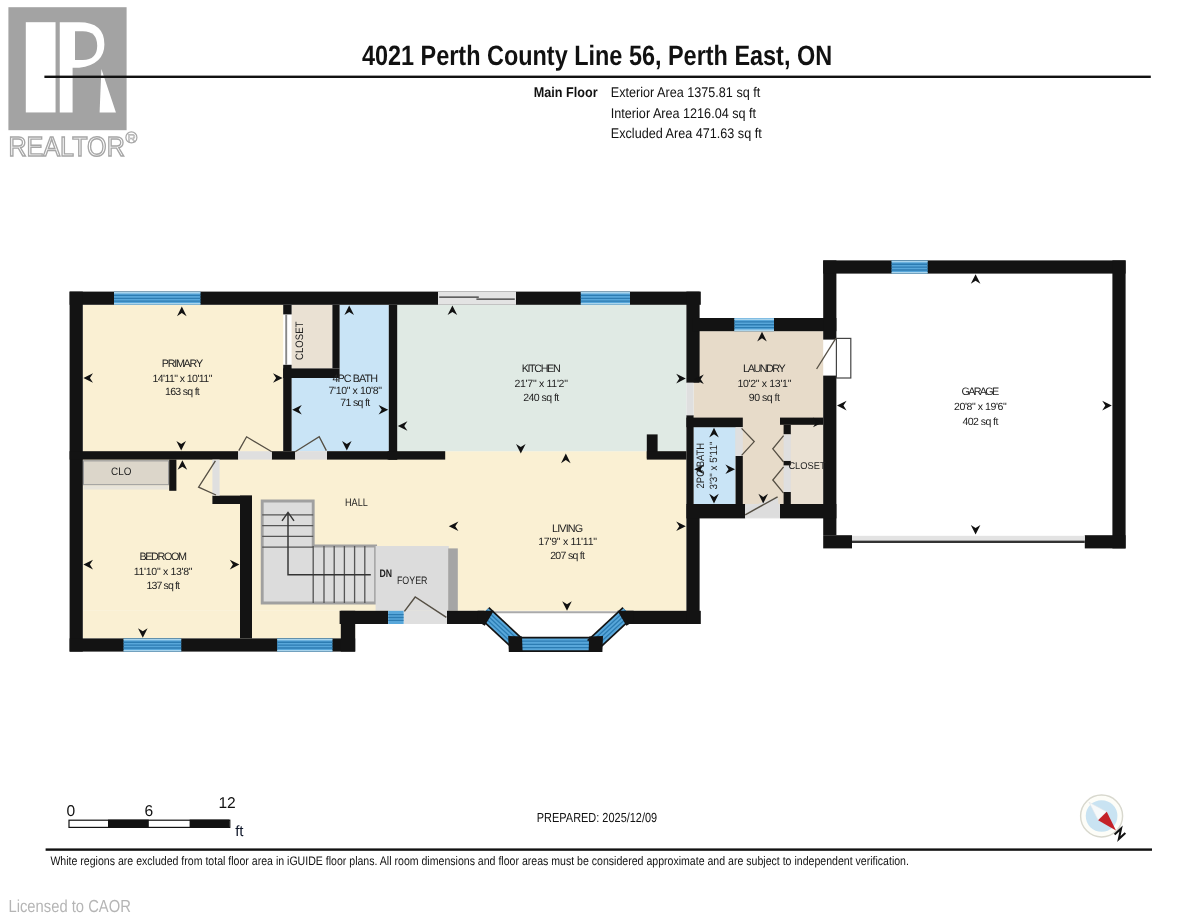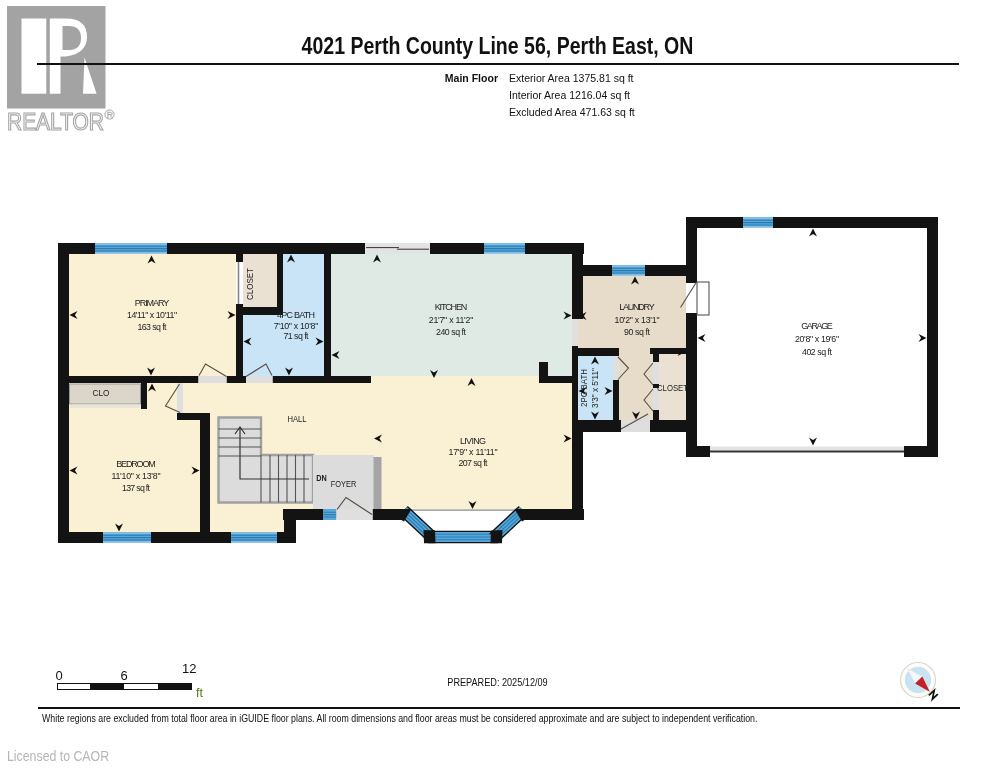--- a/index.html
+++ b/index.html
@@ -369,21 +369,21 @@
 <text x="672.5" y="390.5" fill="#222" text-anchor="middle" font-size="8.2" textLength="31" lengthAdjust="spacingAndGlyphs">CLOSET</text>
 </svg>
 
 <div class="abs" style="left:53px;top:669px;width:12px;text-align:center;font-size:13px;line-height:1;color:#111;">0</div>
 <div class="abs" style="left:118px;top:669px;width:12px;text-align:center;font-size:13px;line-height:1;color:#111;">6</div>
 <div class="abs" style="left:182px;top:662px;width:16px;font-size:13px;line-height:1;color:#111;">12</div>
 
 <div class="abs" style="left:56.5px;top:683px;width:135px;height:7px;border:1.2px solid #111;box-sizing:border-box;background:#fff;"></div>
 <div class="abs" style="left:90.2px;top:683px;width:33.8px;height:7px;background:#111;"></div>
 <div class="abs" style="left:157.8px;top:683px;width:33.7px;height:7px;background:#111;"></div>
-<div class="abs" style="left:196px;top:686px;font-size:12.5px;color:#4d7c0f;">ft</div>
+<div class="abs" style="left:196px;top:686px;font-size:12.5px;color:#0f172a;">ft</div>
 
 <div class="abs" style="left:0;top:677px;width:995px;text-align:center;font-size:11px;line-height:1;color:#111;transform:scaleX(0.83);">PREPARED: 2025/12/09</div>
 
 <svg class="abs" style="left:890px;top:650px;" width="60" height="62" viewBox="0 0 60 62">
   <circle cx="28" cy="30" r="17.5" fill="#FDFDF8" stroke="#D8D8CE" stroke-width="1.2"></circle>
   <circle cx="28" cy="30" r="13.2" fill="#C9E3F2"></circle>
   <polygon points="17.5,18.5 32.3,26.5 25.1,33.5" fill="#F6F9FA" stroke="#E0E4E8" stroke-width="0.5"></polygon>
   <polygon points="40,42 32.3,26.5 25.1,33.5" fill="#C42127"></polygon>
   <path d="M-2.6,3.7 L-2.6,-3.7 L2.6,3.7 L2.6,-3.7" fill="none" stroke="#111" stroke-width="1.7" transform="translate(43.3,44.8) rotate(47)"></path>
 </svg>

